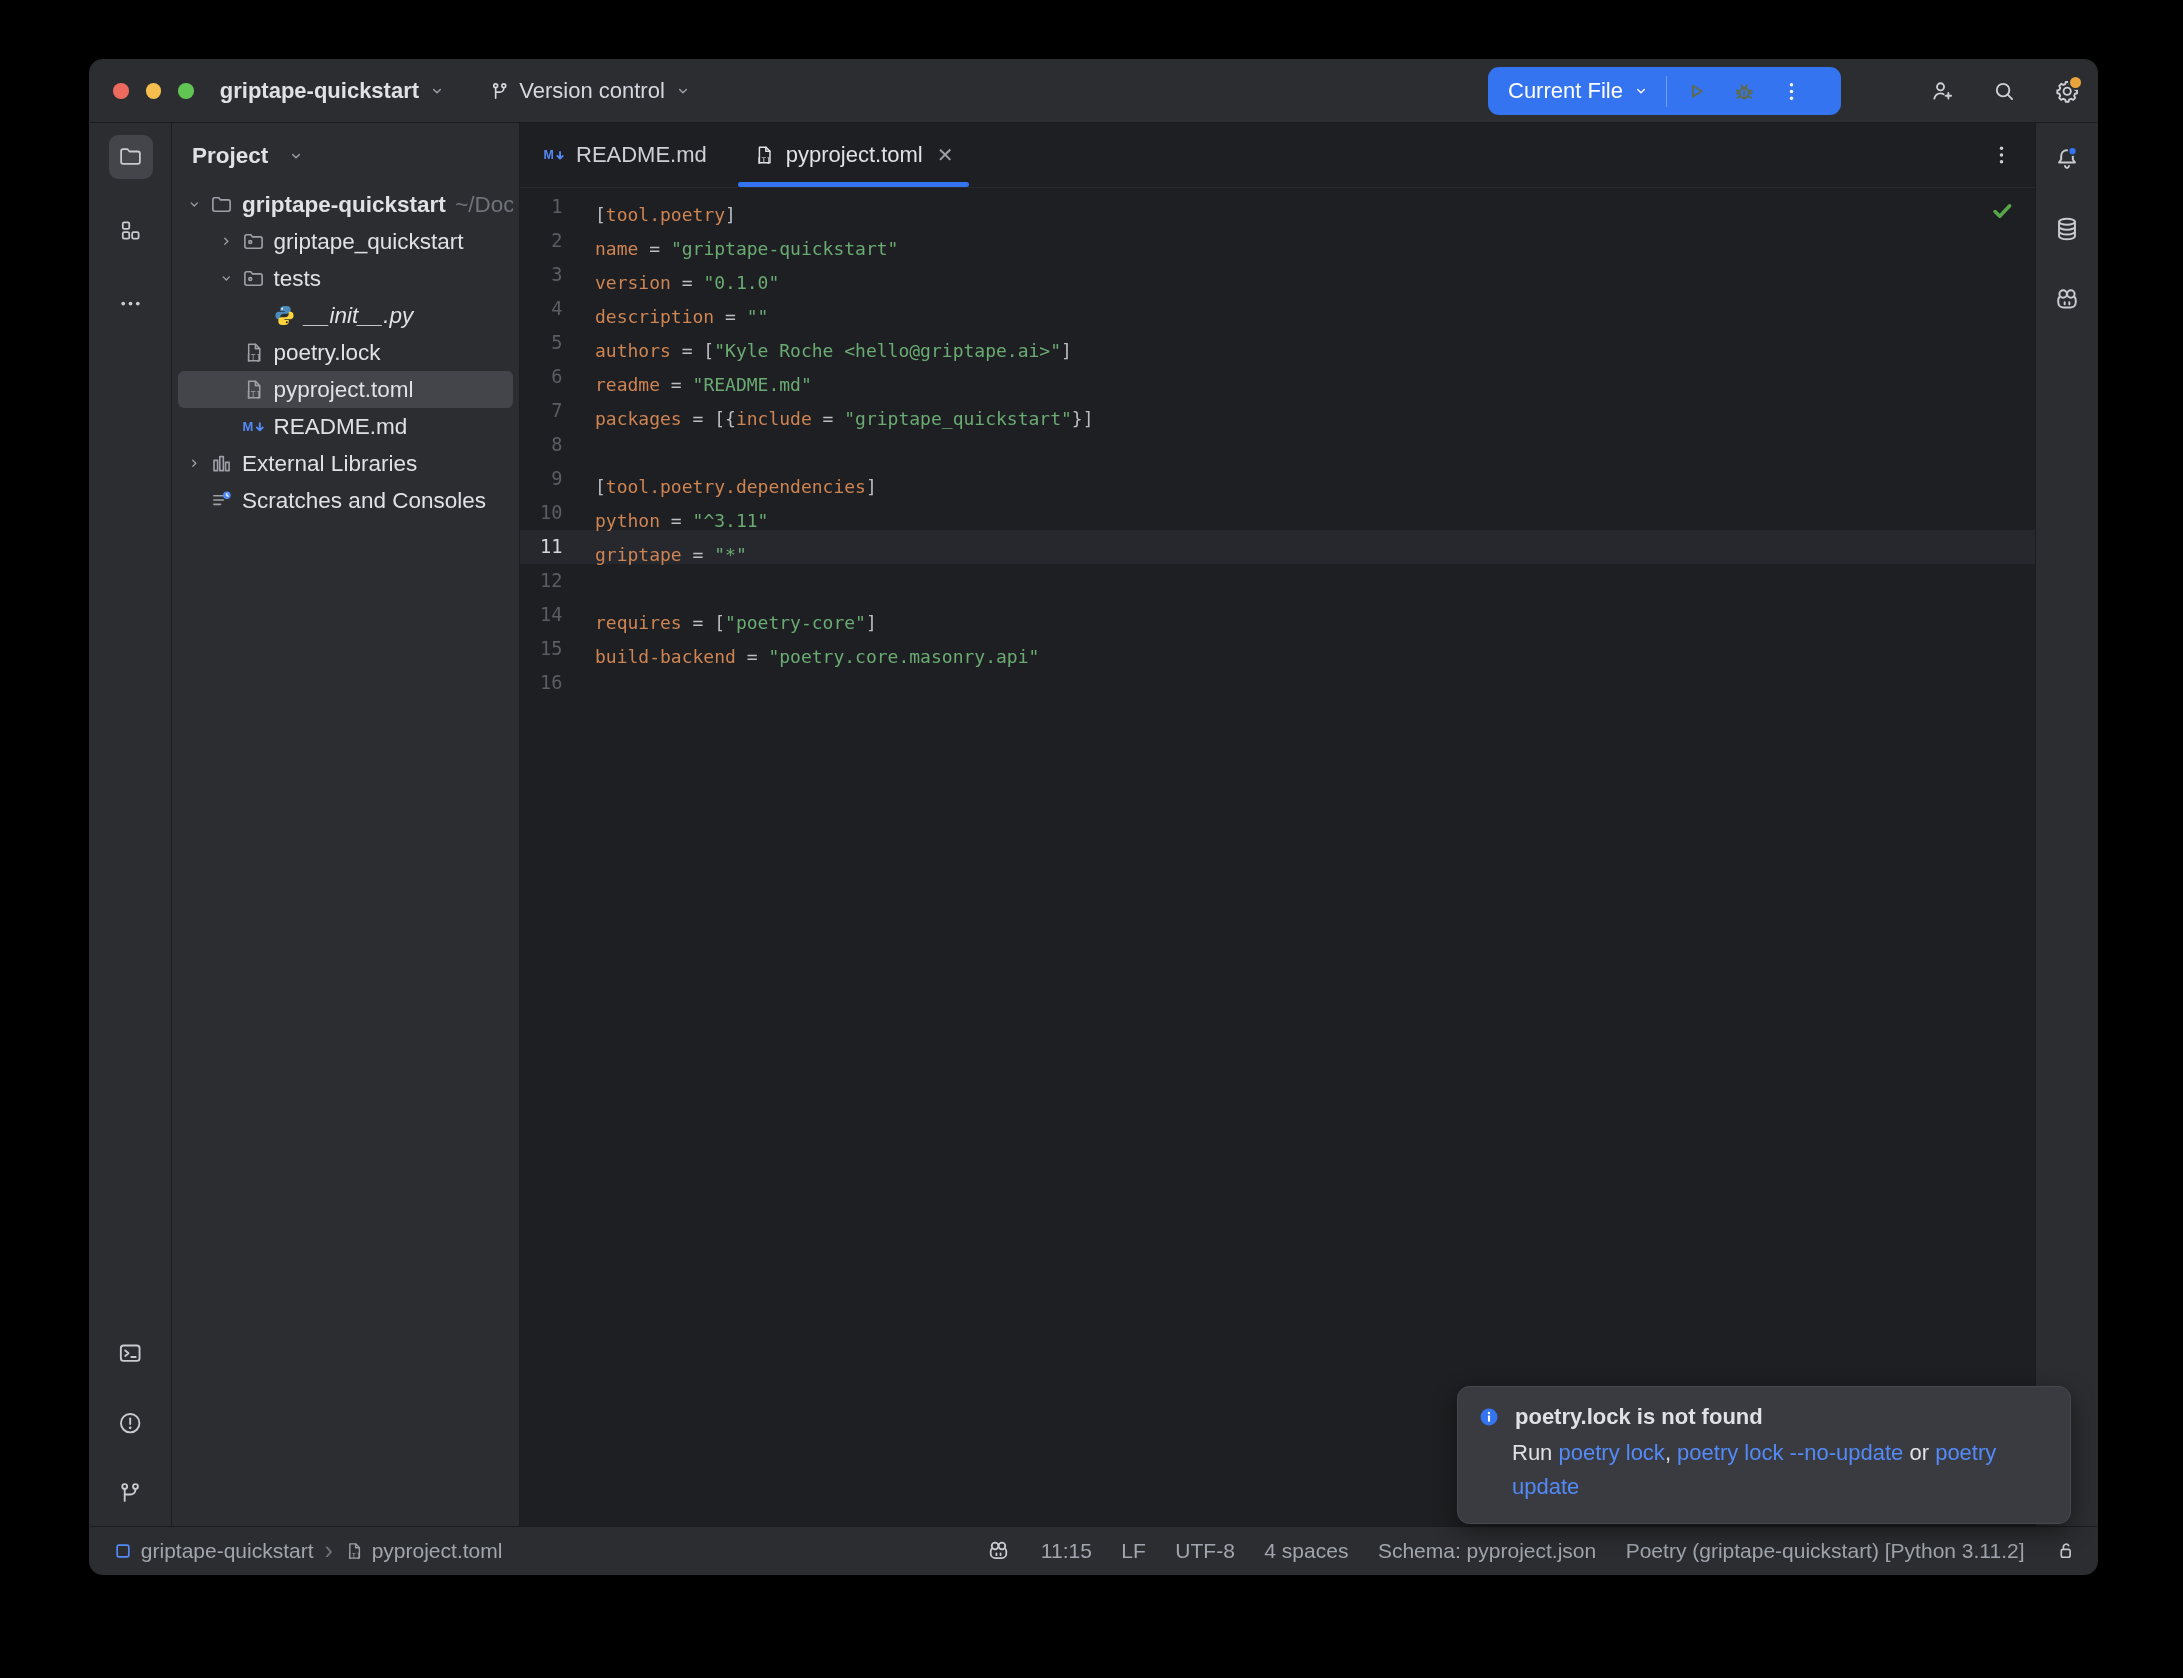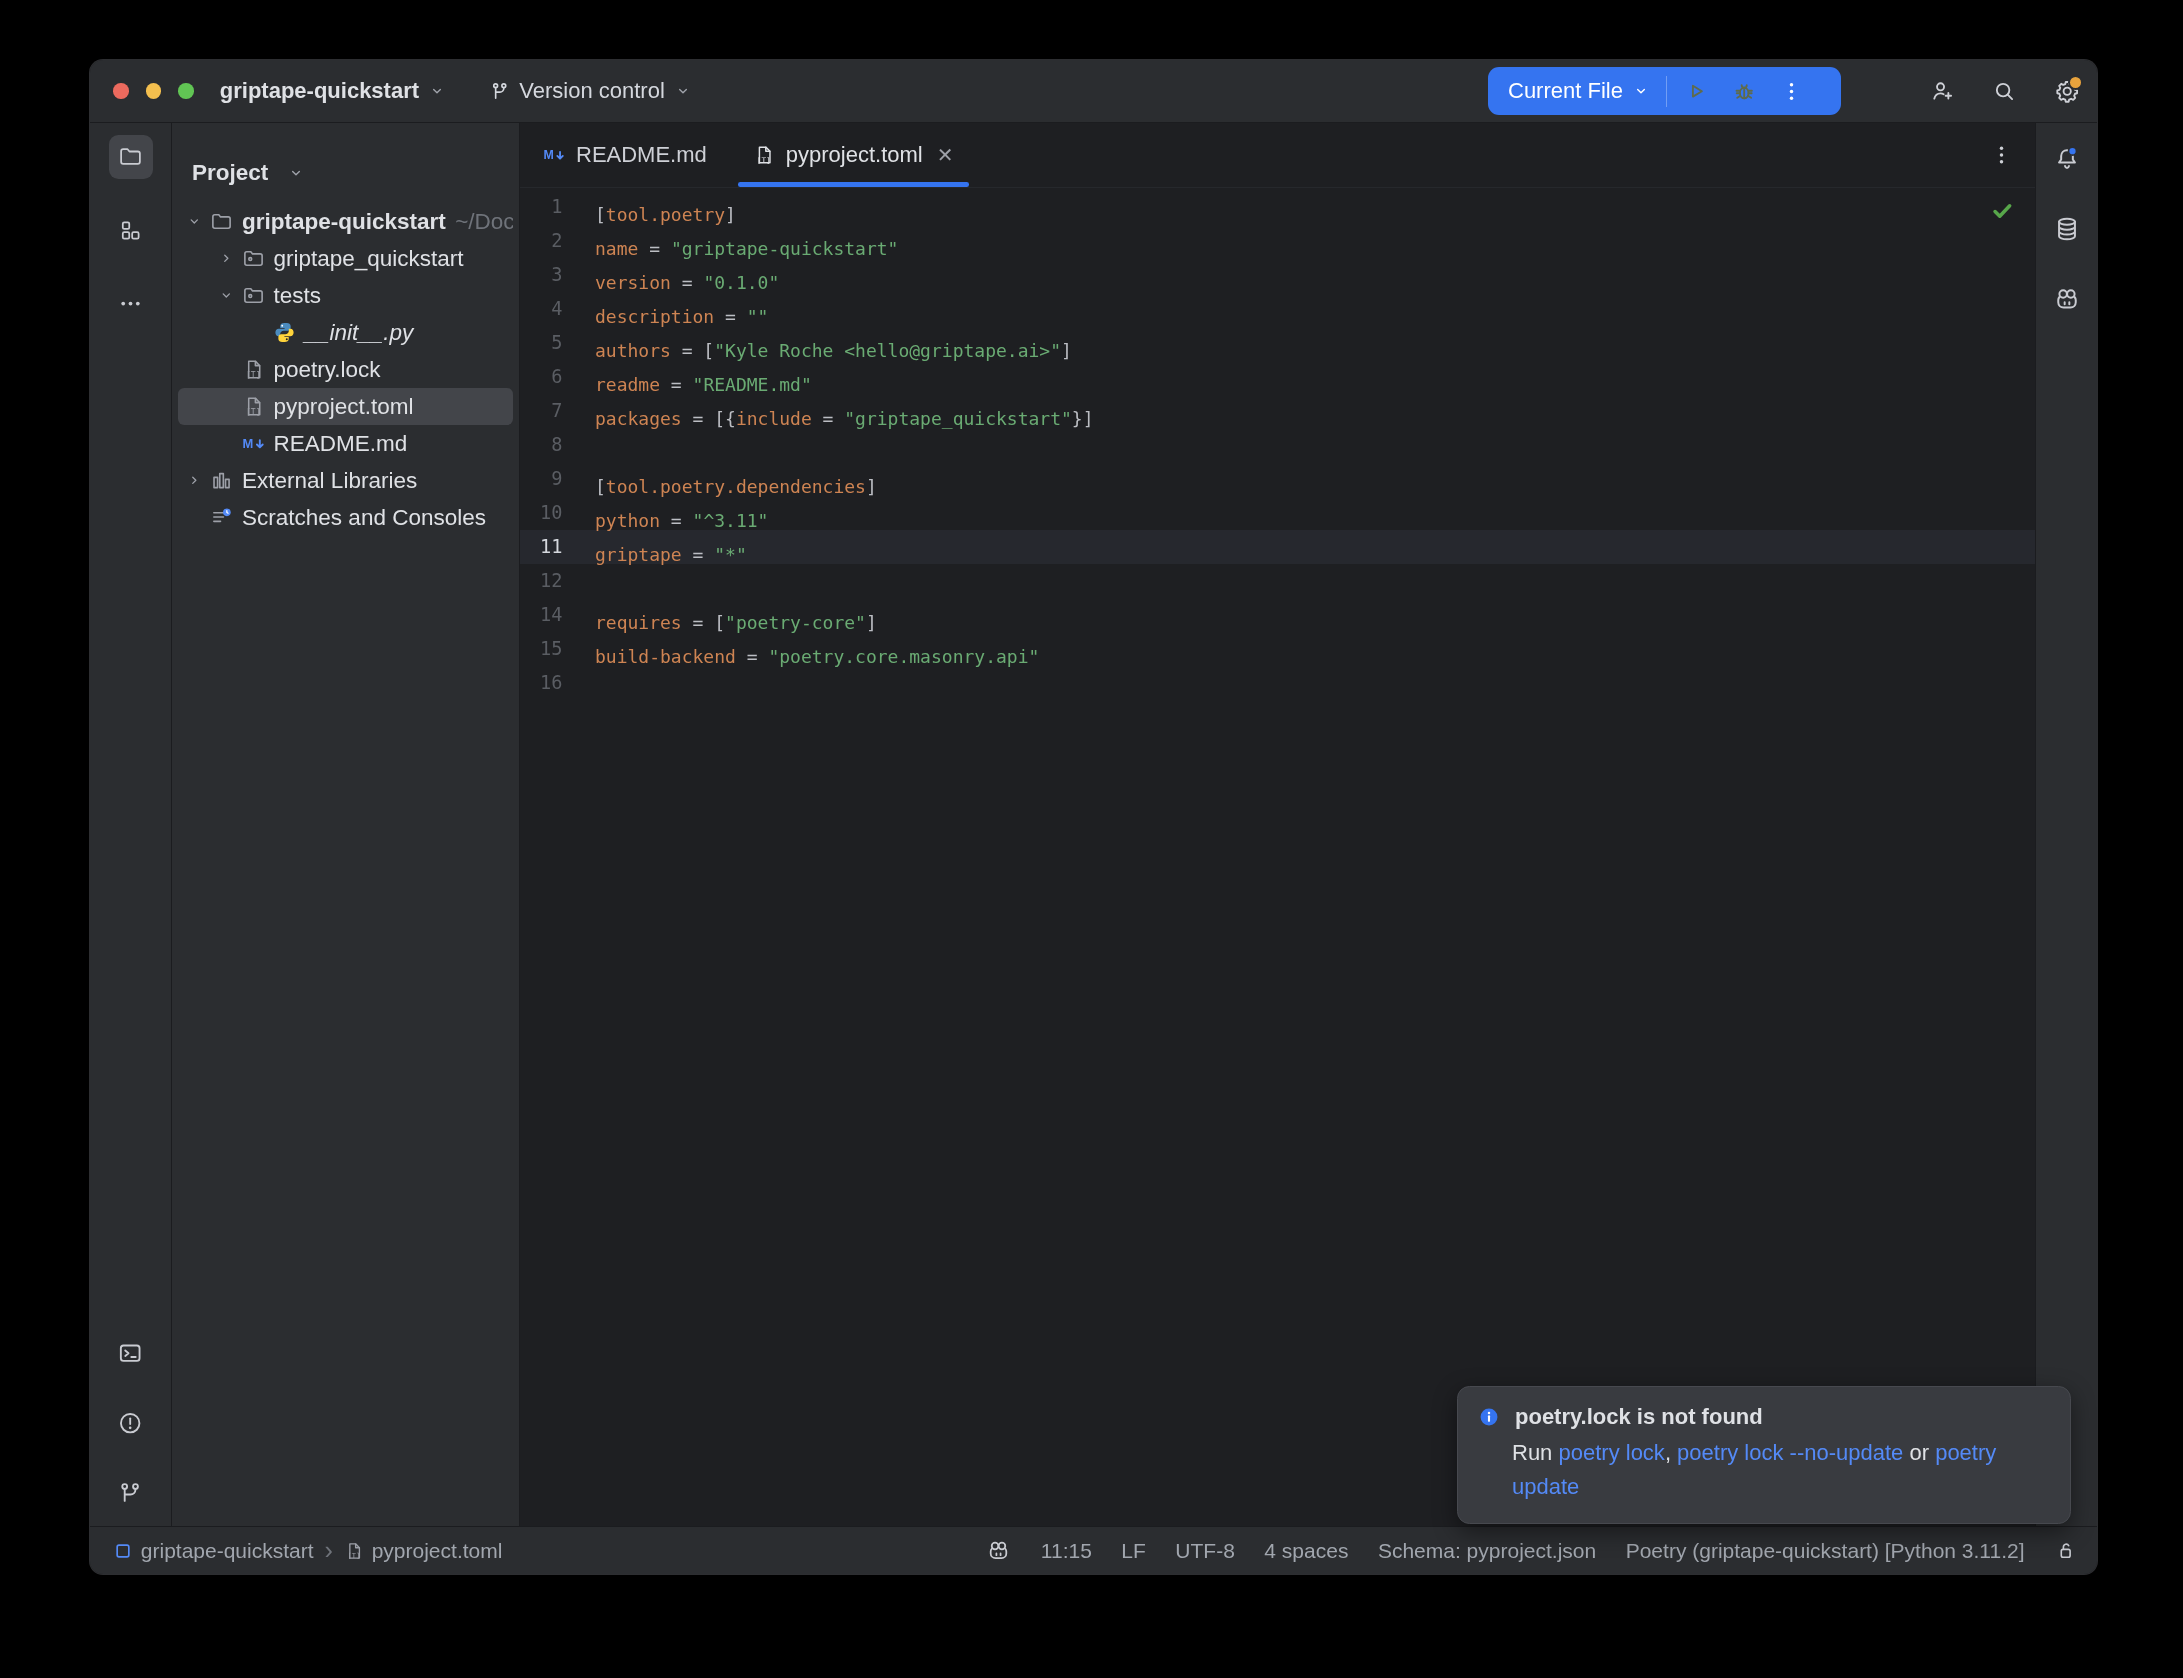--- a/index.html
+++ b/index.html
@@ -31,21 +31,21 @@
   .lstrip{width:81px;flex:none;background:#2B2D30;border-right:0.8px solid #1B1C1F;display:flex;
           flex-direction:column;align-items:center;padding:11.7px 0 15.5px;color:#C9CBD1;}
   .toolbtn{width:44px;height:44px;border-radius:9.3px;display:flex;align-items:center;justify-content:center;}
   .toolbtn.active{background:#43454A;}
   .lstrip .gap{margin-top:29.5px;}
   .lstrip .bottom{margin-top:auto;display:flex;flex-direction:column;gap:36px;align-items:center;}
   .rstrip{width:61px;flex:none;background:#2B2D30;border-left:0.8px solid #1B1C1F;display:flex;
           flex-direction:column;align-items:center;padding-top:18.6px;gap:36px;color:#C9CBD1;}
   
   .tree{width:347px;flex:none;background:#2B2D30;border-right:0.8px solid #1B1C1F;overflow:hidden;}
-  .tree-head{display:flex;align-items:center;gap:18px;margin:37px 0 17px 20px;font-size:22.5px;font-weight:700;}
+  .tree-head{display:flex;align-items:center;gap:18px;margin:20px 0 17px 20px;font-size:22.5px;font-weight:700;}
   .trow{height:37px;display:flex;align-items:center;margin:0 6.2px;border-radius:6.2px;font-size:22.5px;
         white-space:nowrap;overflow:hidden;color:#DFE1E5;}
   .trow.sel{background:#43454A;}
   .trow .chslot{width:29.5px;flex:none;display:flex;justify-content:center;color:#9DA0A8;}
   .trow .ticon{width:25px;height:25px;flex:none;display:flex;align-items:center;justify-content:center;margin-right:7.8px;color:#C9CBD1;}
   .trow .suffix{color:#6F737A;margin-left:9.3px;}
   .trow.bold .tlabel{font-weight:700;}
   
   .editor{flex:1;display:flex;flex-direction:column;position:relative;background:#1E1F22;min-width:0;}
   .tabbar{height:64px;flex:none;display:flex;align-items:stretch;border-bottom:0.8px solid #26282C;position:relative;}

